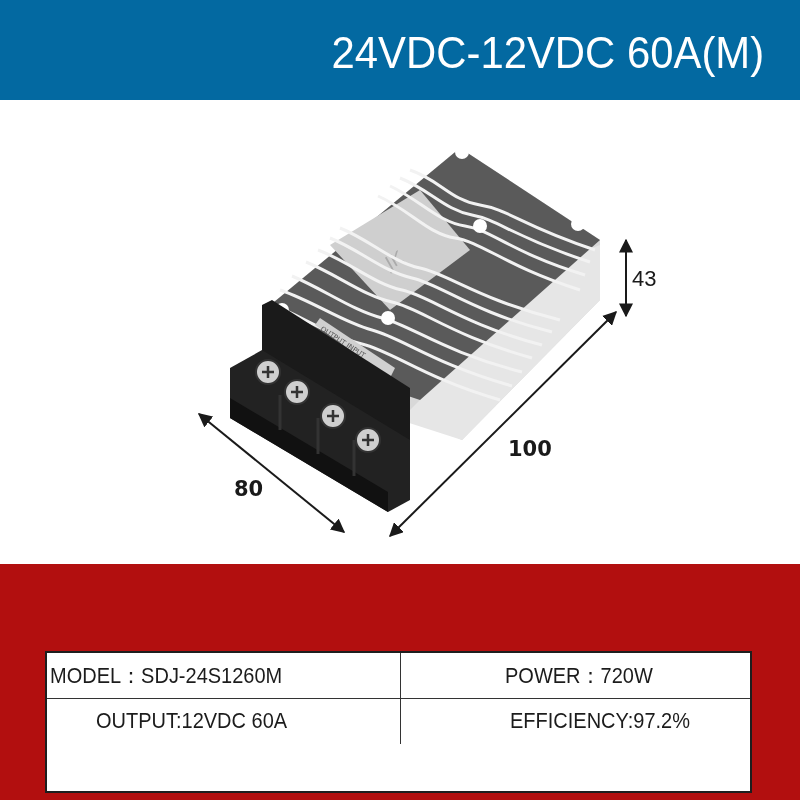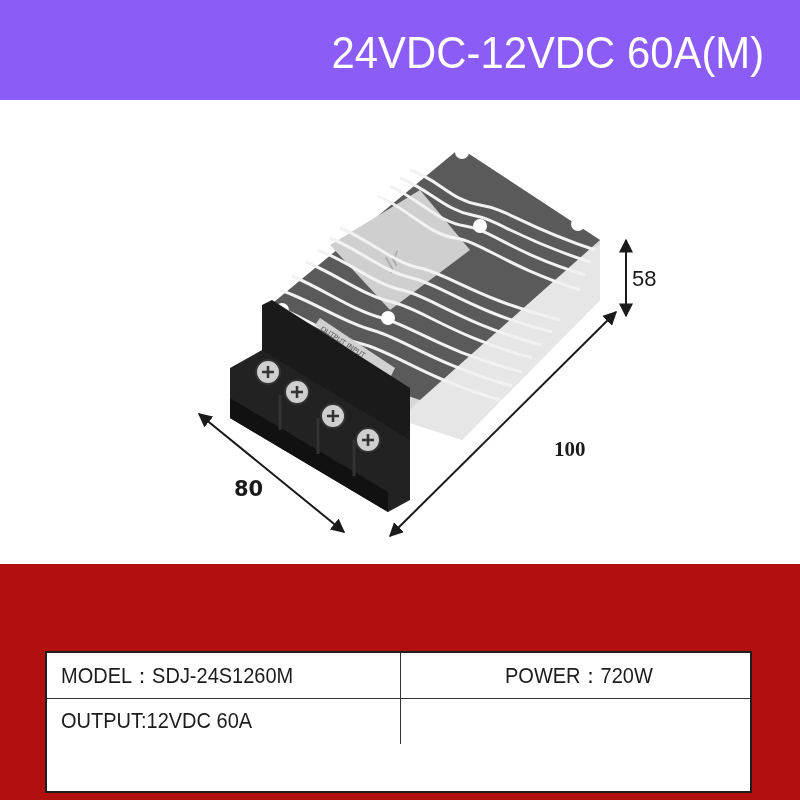--- a/index.html
+++ b/index.html
@@ -1,27 +1,27 @@
 <!DOCTYPE html>
 <html><head>
 <meta charset="utf-8">
 <style>
   html, body { margin:0; padding:0; }
   body { width:800px; height:800px; position:relative; overflow:hidden; background:#ffffff; font-family:"Liberation Sans", sans-serif; }
-  .header-band { position:absolute; left:0; top:0; width:800px; height:100px; background:#8b5cf6; }
+  .header-band { position:absolute; left:0; top:0; width:800px; height:100px; background:#0369a1; }
   .header-title { position:absolute; right:36px; top:28px; color:#ffffff; font-size:45px; line-height:50px; letter-spacing:0px; font-family:"Liberation Sans", sans-serif; white-space:nowrap; transform:scaleX(0.93); transform-origin:right center; }
   .product-area { position:absolute; left:0; top:100px; width:800px; height:464px; background:#ffffff; }
   .product-svg { position:absolute; left:0; top:0; width:800px; height:464px; }
   .dim-label { position:absolute; color:#1a1a1a; font-family:"DejaVu Sans", sans-serif; font-weight:bold; font-size:21px; line-height:24px; }
   .dim-36 { font-weight:normal; font-family:"Liberation Sans", sans-serif; font-size:22px; }
   .spec-band { position:absolute; left:0; top:564px; width:800px; height:236px; background:#b20f0f; }
   .spec-table { position:absolute; left:45px; top:651px; width:707px; height:142px; background:#ffffff; border:2px solid #1e1e1e; box-sizing:border-box; display:grid; grid-template-columns:354px 1fr; grid-template-rows:46px 45px 1fr; }
-  .spec-cell { display:flex; align-items:center; padding-left:14px; color:#1c1c1c; font-size:21.5px; white-space:nowrap; border-right:1px solid #333; border-bottom:1px solid #333; box-sizing:border-box; }
+  .spec-cell { display:flex; align-items:center; padding-left:3px; color:#1c1c1c; font-size:21.5px; white-space:nowrap; border-right:1px solid #333; border-bottom:1px solid #333; box-sizing:border-box; }
   .spec-cell.col2 { border-right:none; padding-left:17px;justify-content:center; }
-  .spec-cell.last { border-bottom:none; }
+  .spec-cell.last { border-bottom:none;margin-left:46px; }
   .spec-cell span { display:inline-block; transform:scaleX(0.93); transform-origin:left center; }
 </style>
 </head>
 <body>
 
 <div class="header-band">
   <div class="header-title">24VDC-12VDC 60A(M)</div>
 </div>
 
 <div class="product-area">
@@ -101,29 +101,32 @@
     </g>
 
     <g stroke="#1a1a1a" stroke-width="2" fill="none">
       <line x1="199" y1="414" x2="344" y2="532" marker-start="url(#arr)" marker-end="url(#arr)"></line>
       <line x1="390" y1="536" x2="616" y2="312" marker-start="url(#arr)" marker-end="url(#arr)"></line>
       <line x1="626" y1="240" x2="626" y2="316" marker-start="url(#arr)" marker-end="url(#arr)"></line>
     </g>
   </svg>
 
   <div class="dim-label" style="left:234px; top:377px;">80</div>
-  <div class="dim-label" style="left:554px; top:337px;font-family:Liberation Serif, serif;">100</div>
-  <div class="dim-label dim-36" style="left:632px; top:167px;">58</div>
+  <div class="dim-label" style="left:508px; top:337px;">100</div>
+  <div class="dim-label dim-36" style="left:632px; top:167px;">43</div>
 </div>
 
 <div class="spec-band"></div>
 
 <div class="spec-table">
   <div class="spec-cell">
       <span>MODEL：SDJ-24S1260M</span>
     </div>
   <div class="spec-cell col2">
       <span>POWER：720W</span>
     </div>
   <div class="spec-cell last">
       <span>OUTPUT:12VDC 60A</span>
     </div>
+  <div class="spec-cell col2 last">
+      <span>EFFICIENCY:97.2%</span>
+    </div>
 </div>
 
 </body></html>

